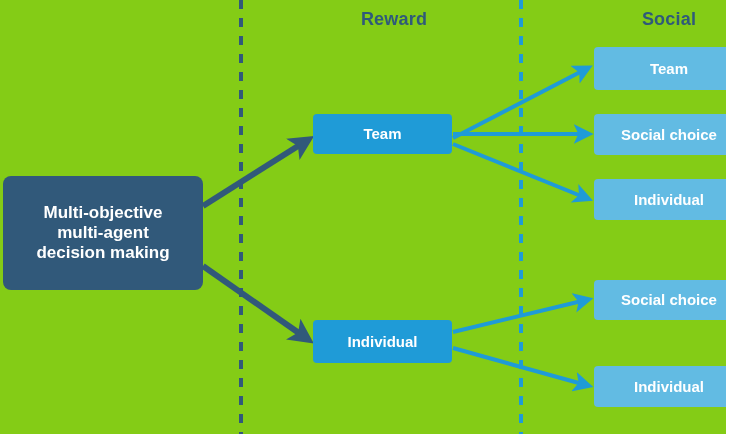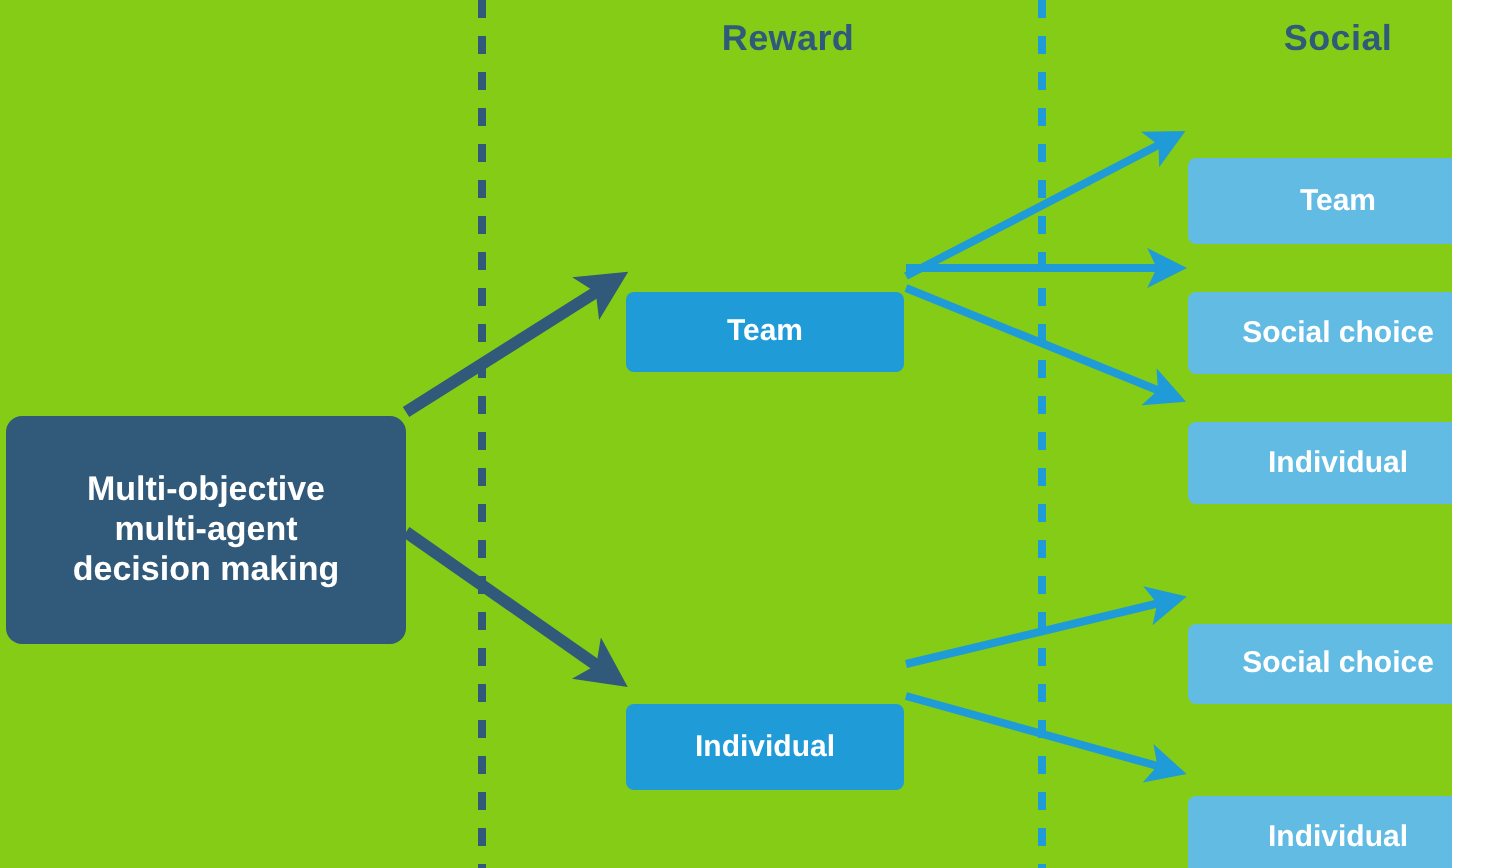--- a/index.html
+++ b/index.html
@@ -36,21 +36,20 @@
     position: absolute;
     box-sizing: border-box;
     display: flex;
     align-items: center;
     justify-content: center;
     color: #ffffff;
     font-weight: bold;
     text-align: center;
     line-height: 1.18;
     white-space: pre-line;
-    margin-top: 32px;
   }
   .node-root {
     background: #31597a;
     border-radius: 8px;
     font-size: 17px;
   }
   .node-reward {
     background: #1f9bd7;
     border-radius: 4px;
     font-size: 15px;

